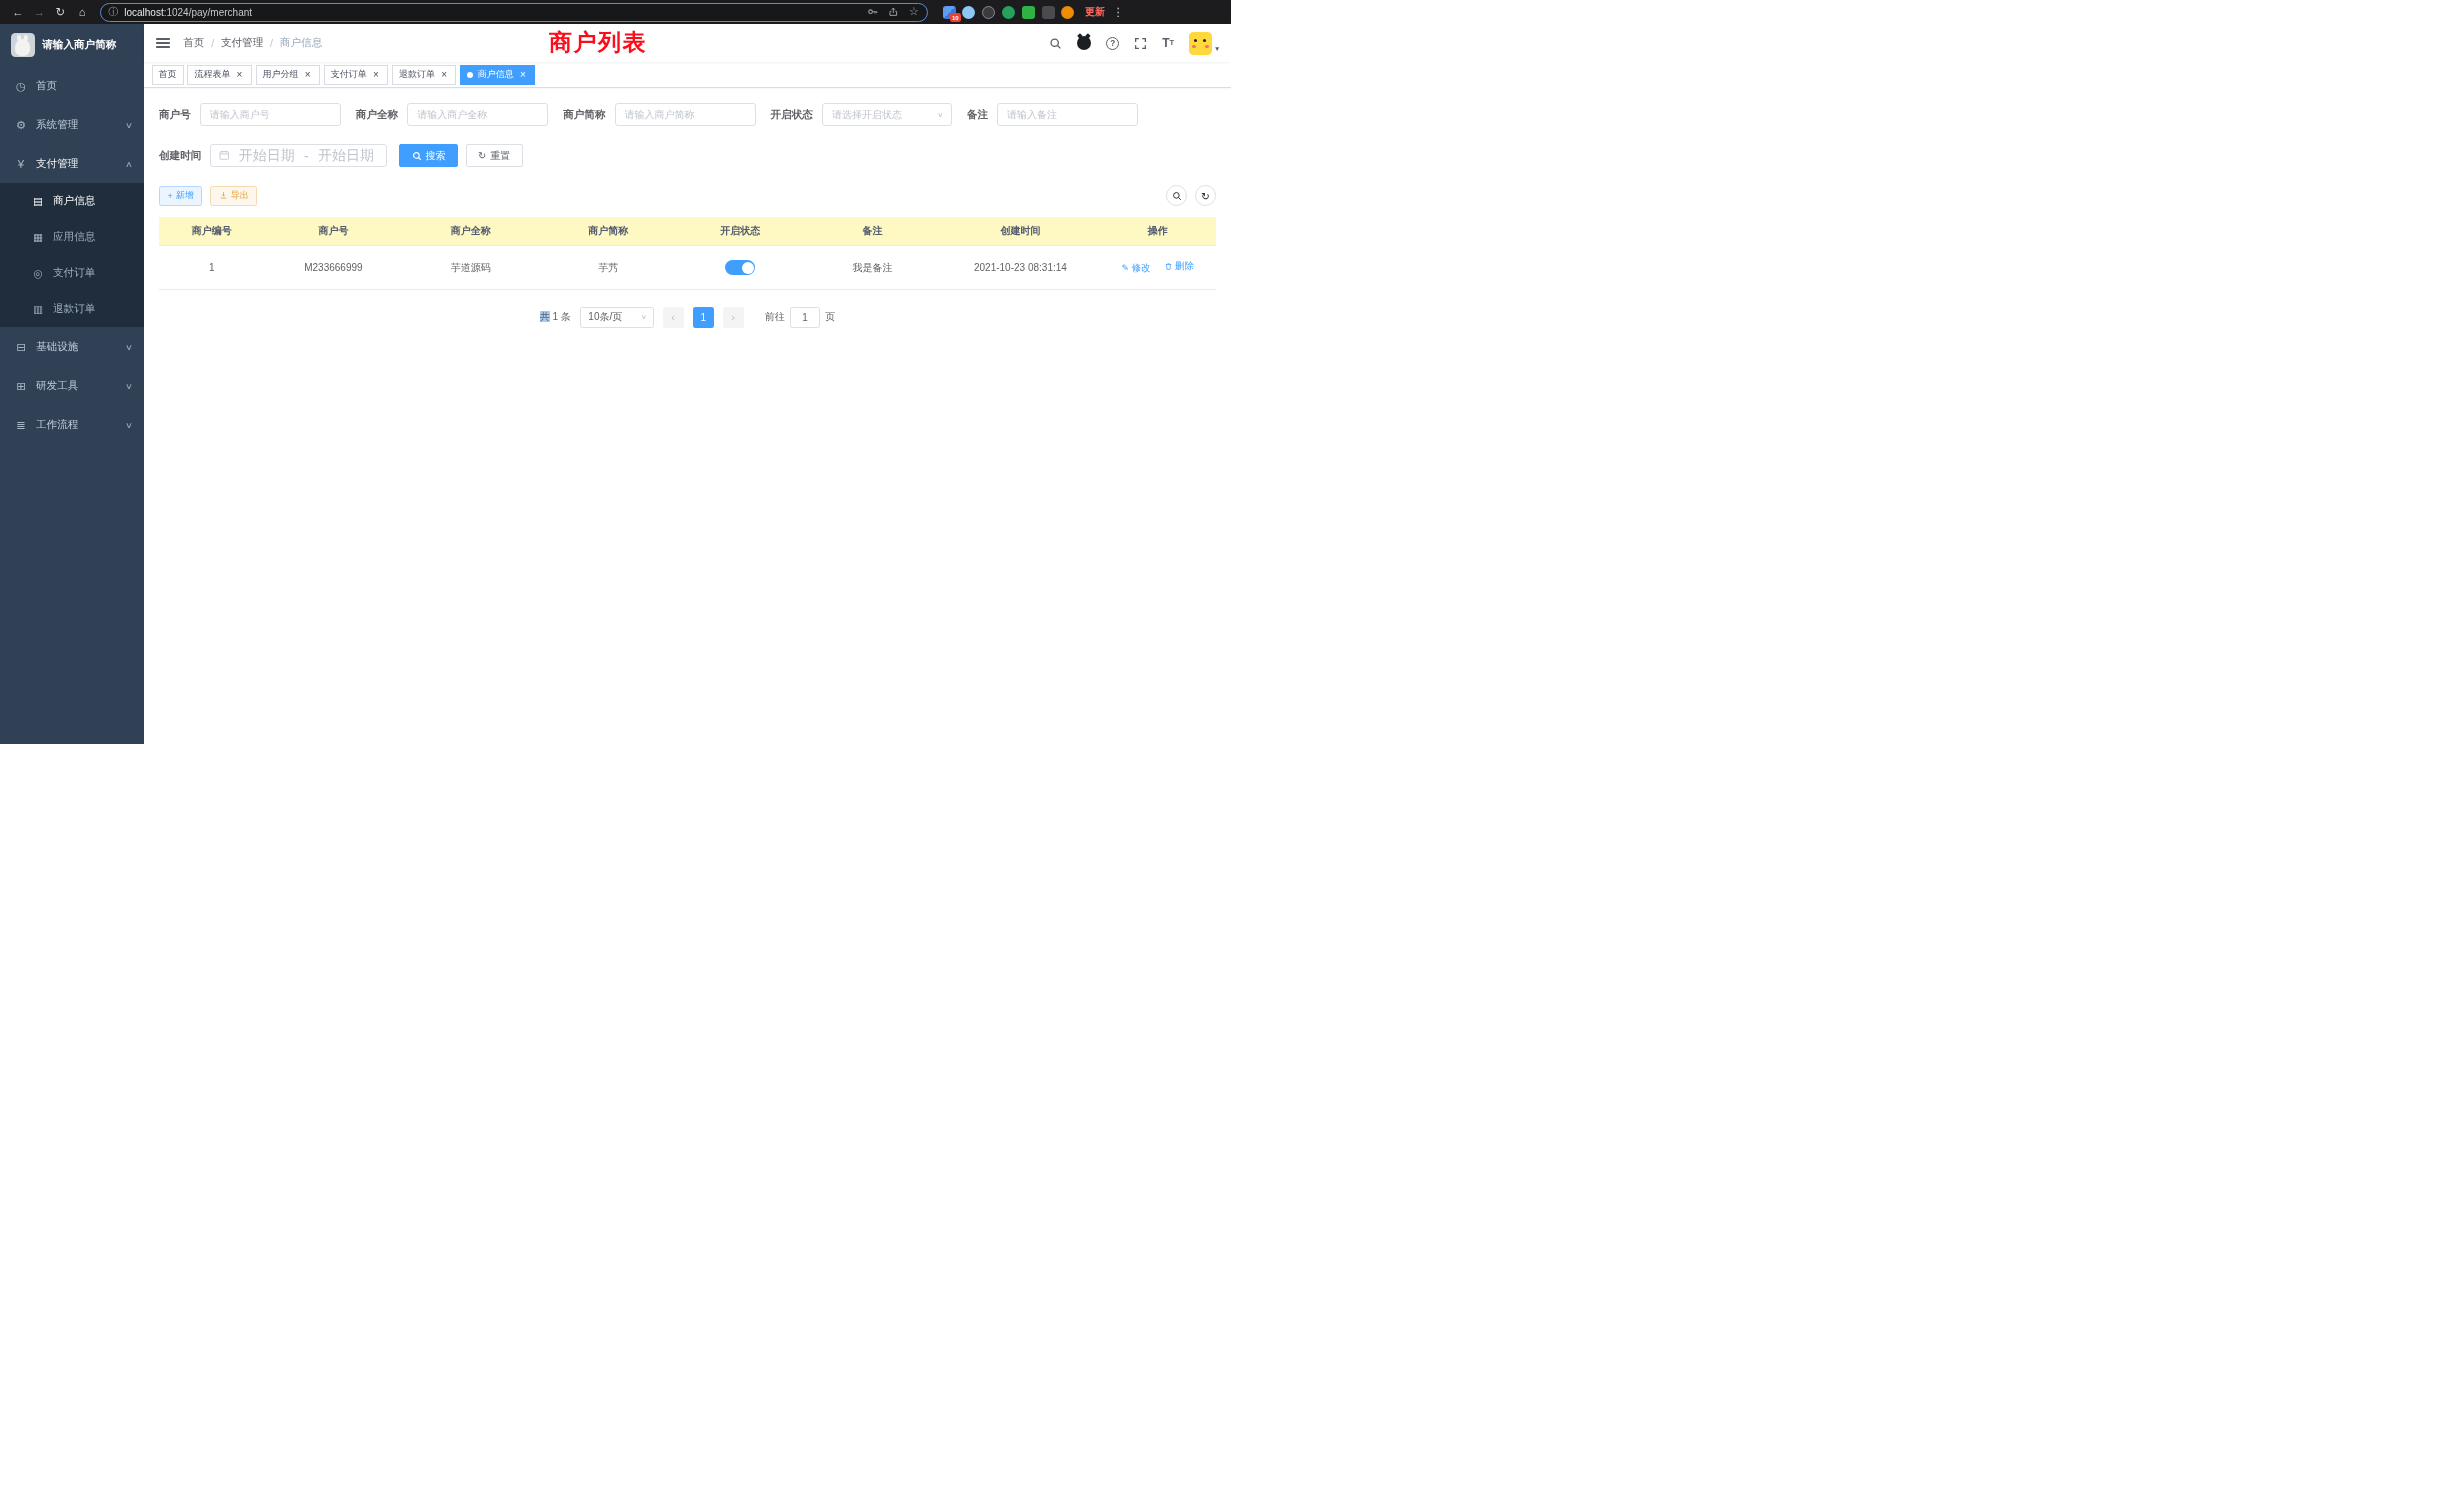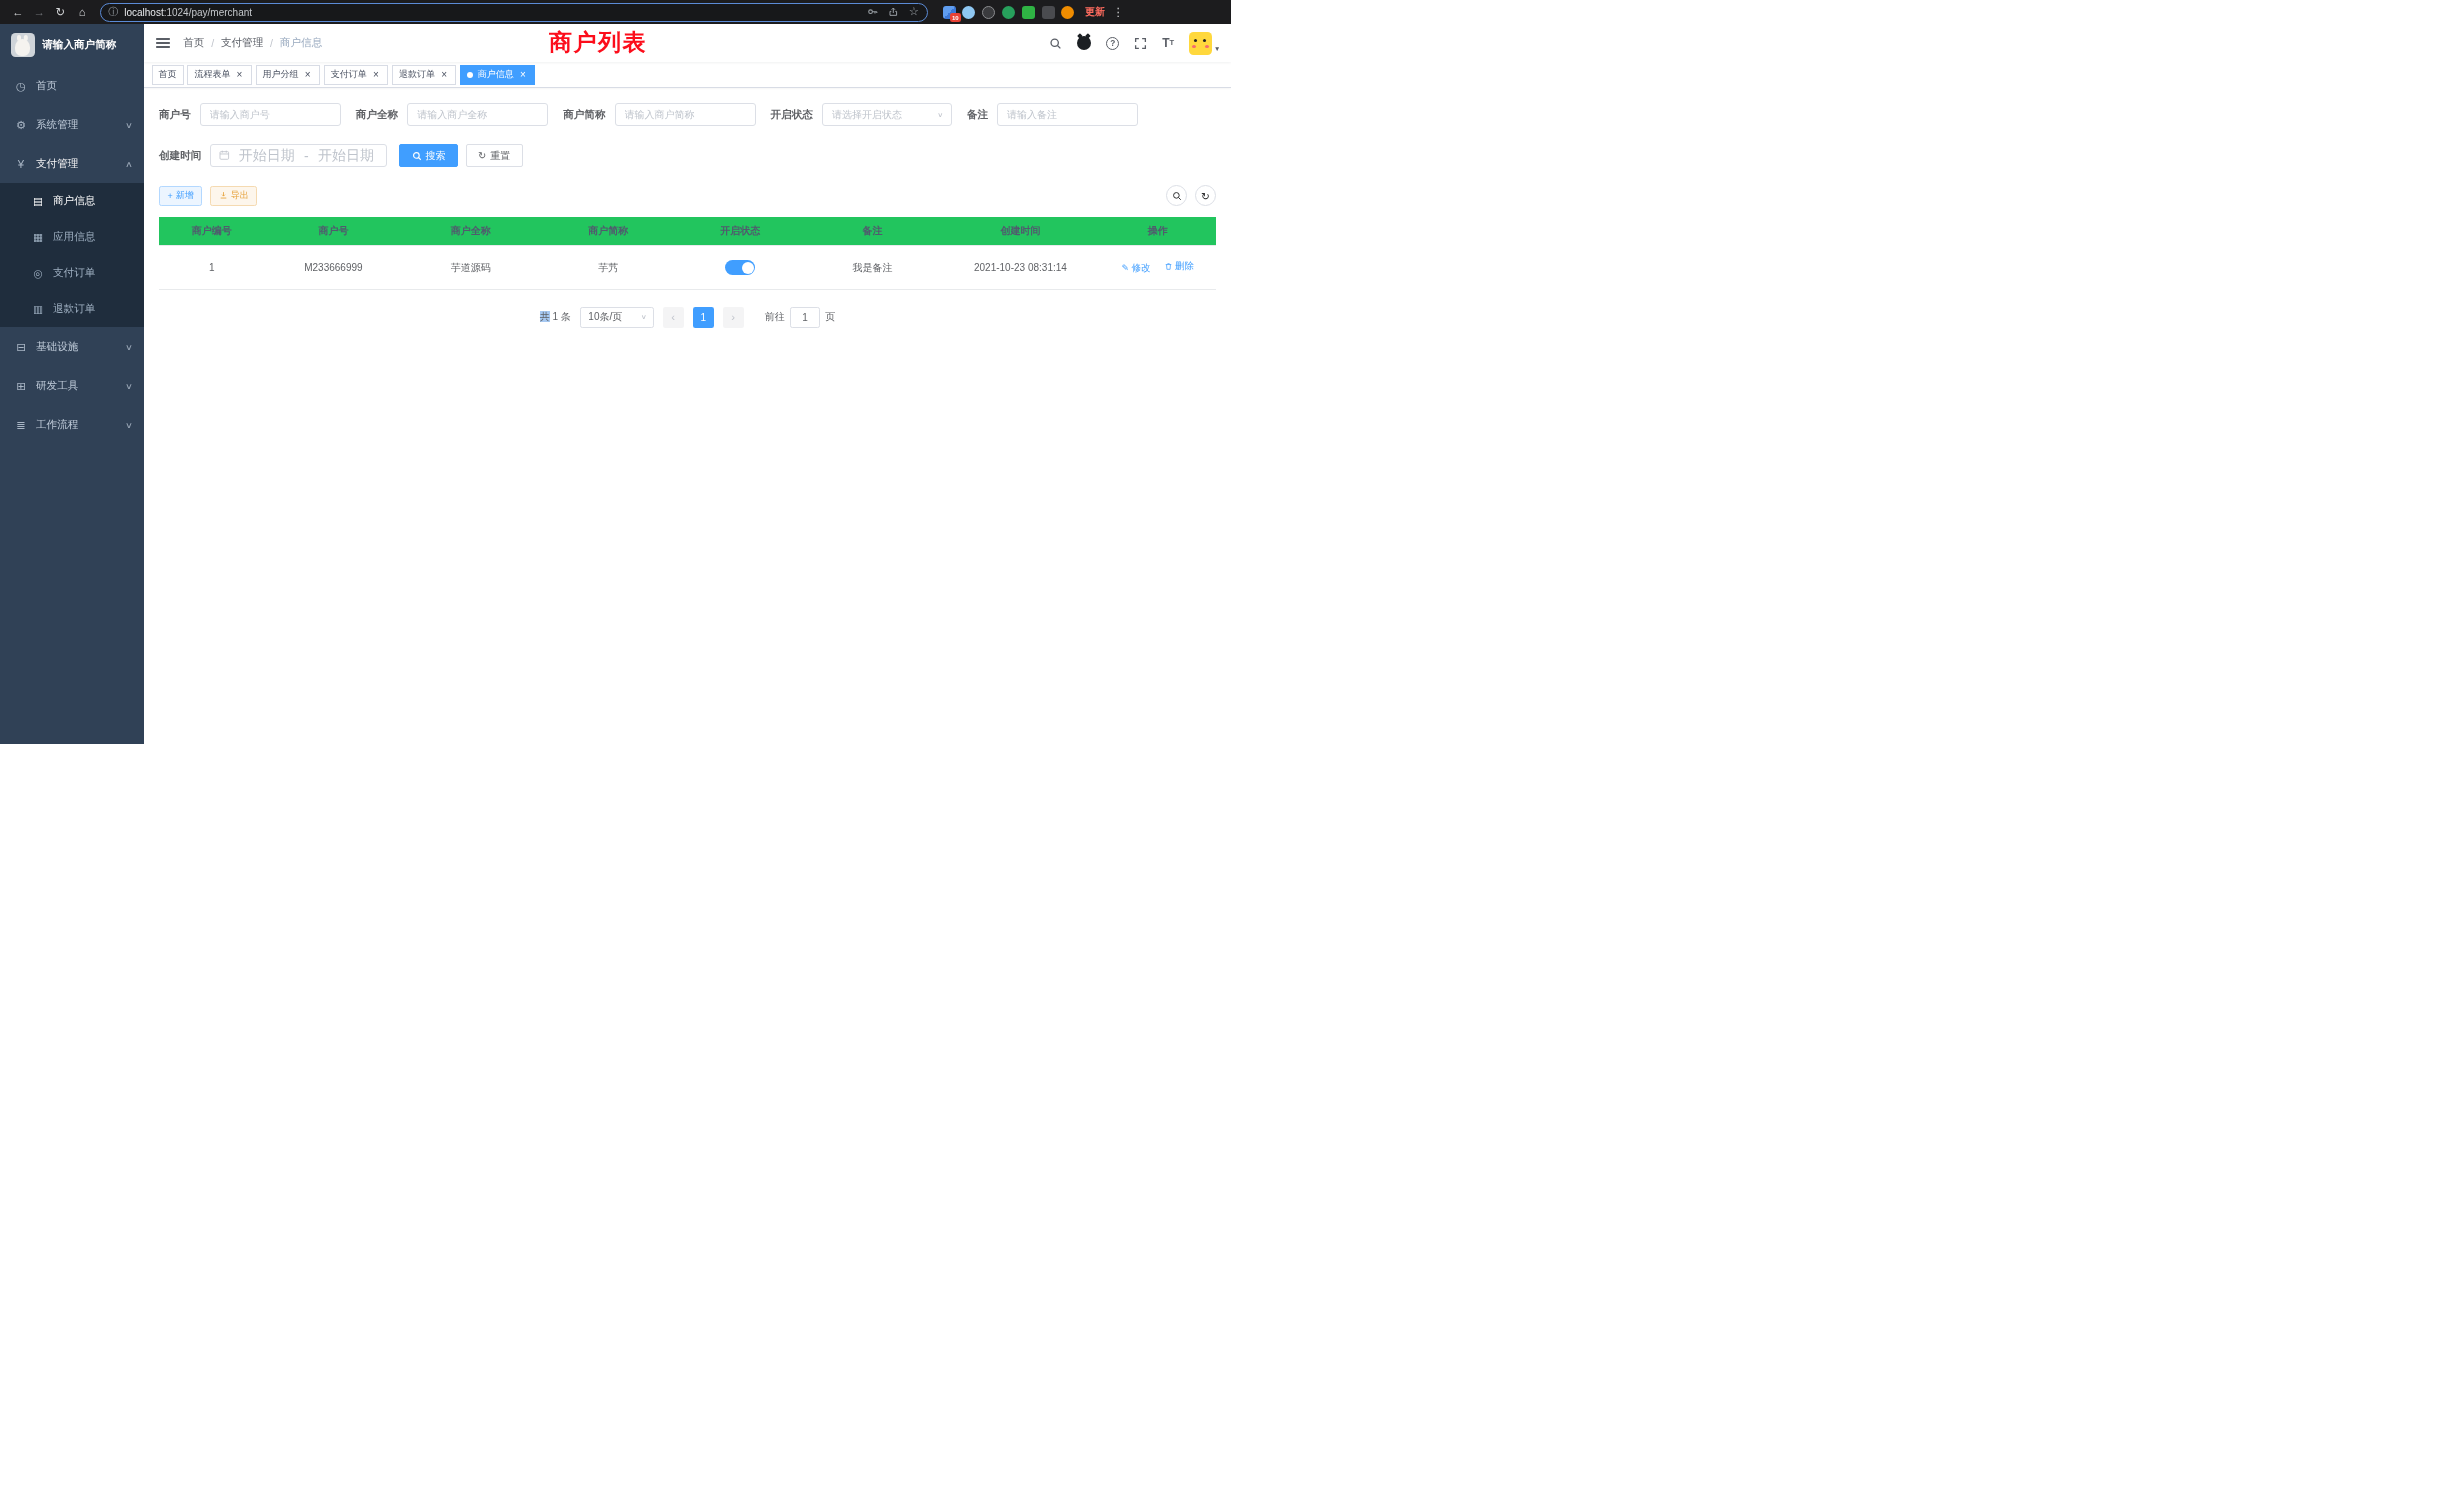--- a/index.html
+++ b/index.html
@@ -99,21 +99,21 @@
   .btn svg{flex:none;}
 
   .toolbar{display:flex;align-items:center;}
   .btn-mini{height:20px;padding:0 7.6px;font-size:9px;border-radius:2.3px;display:inline-flex;align-items:center;gap:3px;cursor:pointer;font-family:inherit;white-space:nowrap;}
   .btn-add{color:#409eff;background:#ecf5ff;border:0.8px solid #b3d8ff;}
   .btn-export{color:#e6a23c;background:#fdf6ec;border:0.8px solid #f5dab1;margin-left:7.6px;}
   .tool-right{margin-left:auto;display:flex;gap:7.6px;}
   .circle-btn{width:21px;height:21px;border-radius:50%;border:0.8px solid #dcdfe6;background:#fff;display:flex;align-items:center;justify-content:center;color:#303133;font-size:10.6px;cursor:pointer;}
 
   table{width:100%;border-collapse:collapse;margin-top:10.6px;font-size:10px;table-layout:fixed;}
-  thead th{background:#22c55e;color:#515a6e;font-weight:700;height:29px;text-align:center;border-bottom:0.8px solid #e8eaec;padding:0 4.5px;}
+  thead th{background:#fef9c3;color:#515a6e;font-weight:700;height:29px;text-align:center;border-bottom:0.8px solid #e8eaec;padding:0 4.5px;}
   tbody td{height:44px;text-align:center;color:#606266;border-bottom:0.8px solid #e8eaec;padding:0 4.5px;}
   .switch{width:30px;height:15px;border-radius:7.6px;background:#409eff;position:relative;display:inline-block;vertical-align:middle;cursor:pointer;}
   .switch::after{content:"";position:absolute;right:1.5px;top:1.5px;width:12px;height:12px;background:#fff;border-radius:50%;}
   .op-link{color:#409eff;font-size:9.5px;display:inline-flex;align-items:center;gap:2.3px;cursor:pointer;white-space:nowrap;}
   .op-link + .op-link{margin-left:10.6px;}
   .op-link .oic{font-size:9px;}
 
   .pagination{display:flex;align-items:center;justify-content:center;margin-top:16.7px;font-size:10px;color:#606266;gap:9px;}
   .pg-total{white-space:nowrap;}
   .pg-total .hl{background:#a7c9f2;}

